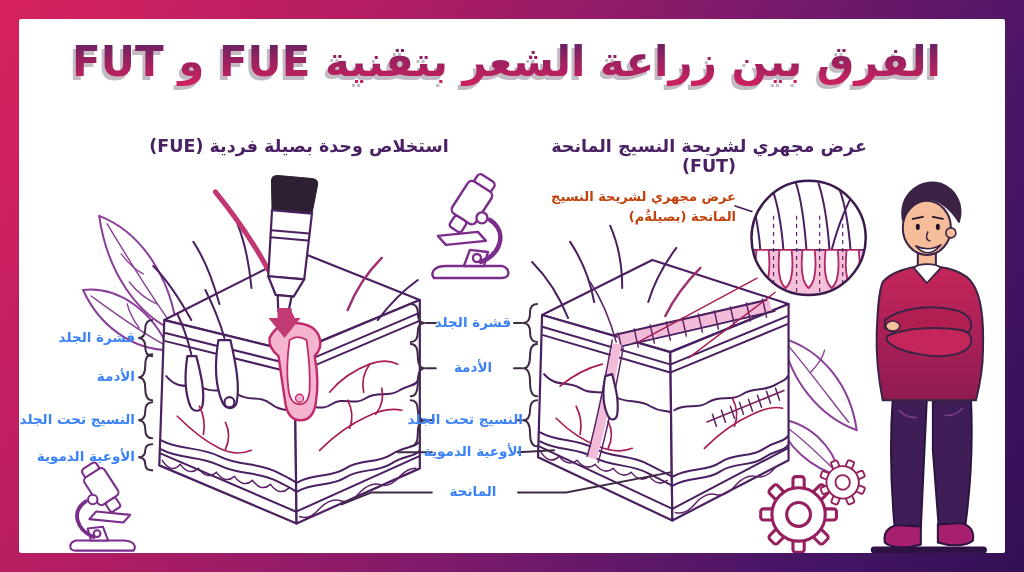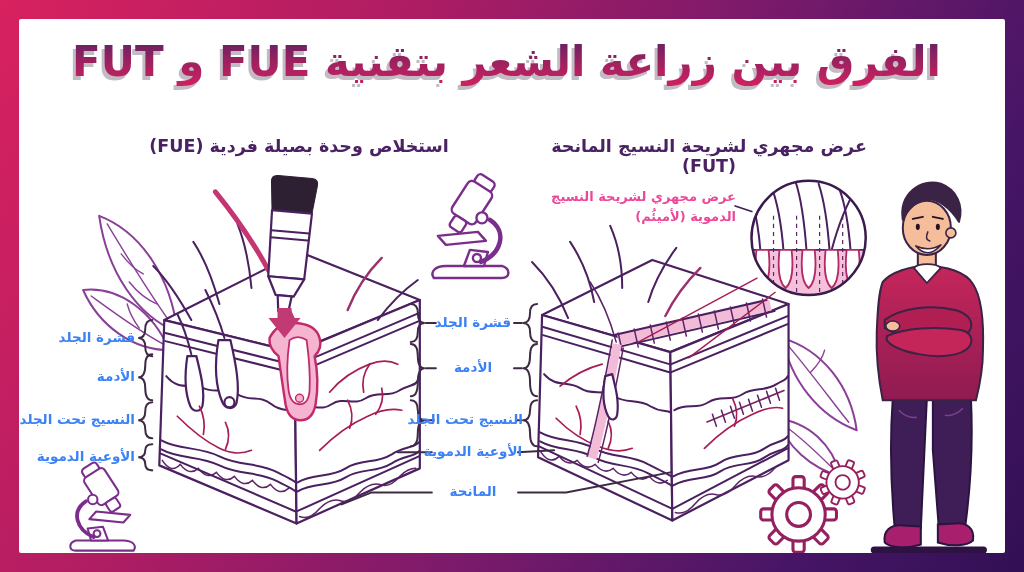--- a/index.html
+++ b/index.html
@@ -13,21 +13,21 @@
     background:linear-gradient(180deg,#5e2366 5%,#97215f 45%,#cb2160 95%);
     -webkit-background-clip:text;background-clip:text;color:transparent;
     filter:drop-shadow(-3px 4px 0 rgba(95,75,100,.38));}
   .subtitle{position:absolute;direction:rtl;text-align:center;font-size:17.5px;font-weight:700;color:#4a2162;}
   .sub-fue{left:100px;top:117px;width:360px;}
   .sub-fut{left:505px;top:117px;width:370px;}
   .lbl{position:absolute;direction:rtl;font-size:13.5px;font-weight:700;color:#3b82f6;white-space:nowrap;height:20px;line-height:20px;}
   .lblL{left:0;width:116px;text-align:right;}
   .lblM{left:404px;width:100px;text-align:center;}
   .callout{position:absolute;top:168px;left:517px;width:200px;direction:rtl;text-align:left;
-    font-size:13px;font-weight:600;color:#ec4899;line-height:1.5;}
+    font-size:13px;font-weight:600;color:#c2410c;line-height:1.5;}
   .callout div{text-align:right;}
   svg .of{fill:#fff;stroke:#4a2060;stroke-width:2.2;stroke-linejoin:round;stroke-linecap:round;}
   svg .o{fill:none;stroke:#4a2060;stroke-width:2;stroke-linejoin:round;stroke-linecap:round;}
   svg .thin{fill:none;stroke:#5c2366;stroke-width:1.5;stroke-linecap:round;}
   svg .v{fill:none;stroke:#a81d55;stroke-width:1.7;stroke-linecap:round;}
   svg .brace{fill:none;stroke:#3f2a45;stroke-width:2;stroke-linecap:round;}
   svg .leaf{fill:#fff;stroke:#8a3f98;stroke-width:2;stroke-linejoin:round;}
   svg .lv{fill:none;stroke:#8a3f98;stroke-width:1.4;stroke-linecap:round;}
   svg .ico{fill:#fff;stroke:#7b2d8b;stroke-width:2.4;stroke-linejoin:round;stroke-linecap:round;}
   svg .gear{fill:#fff;stroke:#96205f;stroke-width:2.2;stroke-linejoin:round;}
@@ -314,17 +314,17 @@
     <div class="lbl lblL" style="top:427px">الأوعية الدموية</div>
 
     <div class="lbl lblM" style="top:293px">قشرة الجلد</div>
     <div class="lbl lblM" style="top:338px">الأدمة</div>
     <div class="lbl lblM" style="top:390px">النسيج تحت الجلد</div>
     <div class="lbl lblM" style="top:422px">الأوعية الدموية</div>
     <div class="lbl lblM" style="top:462px">المانحة</div>
 
     <div class="callout">
       <div>عرض مجهري لشريحة النسيج</div>
-      <div>الدموية (لأميئُم)</div>
+      <div>المانحة (بصيلةُم)</div>
     </div>
 
   </div>
 </div>
 
 </body></html>

